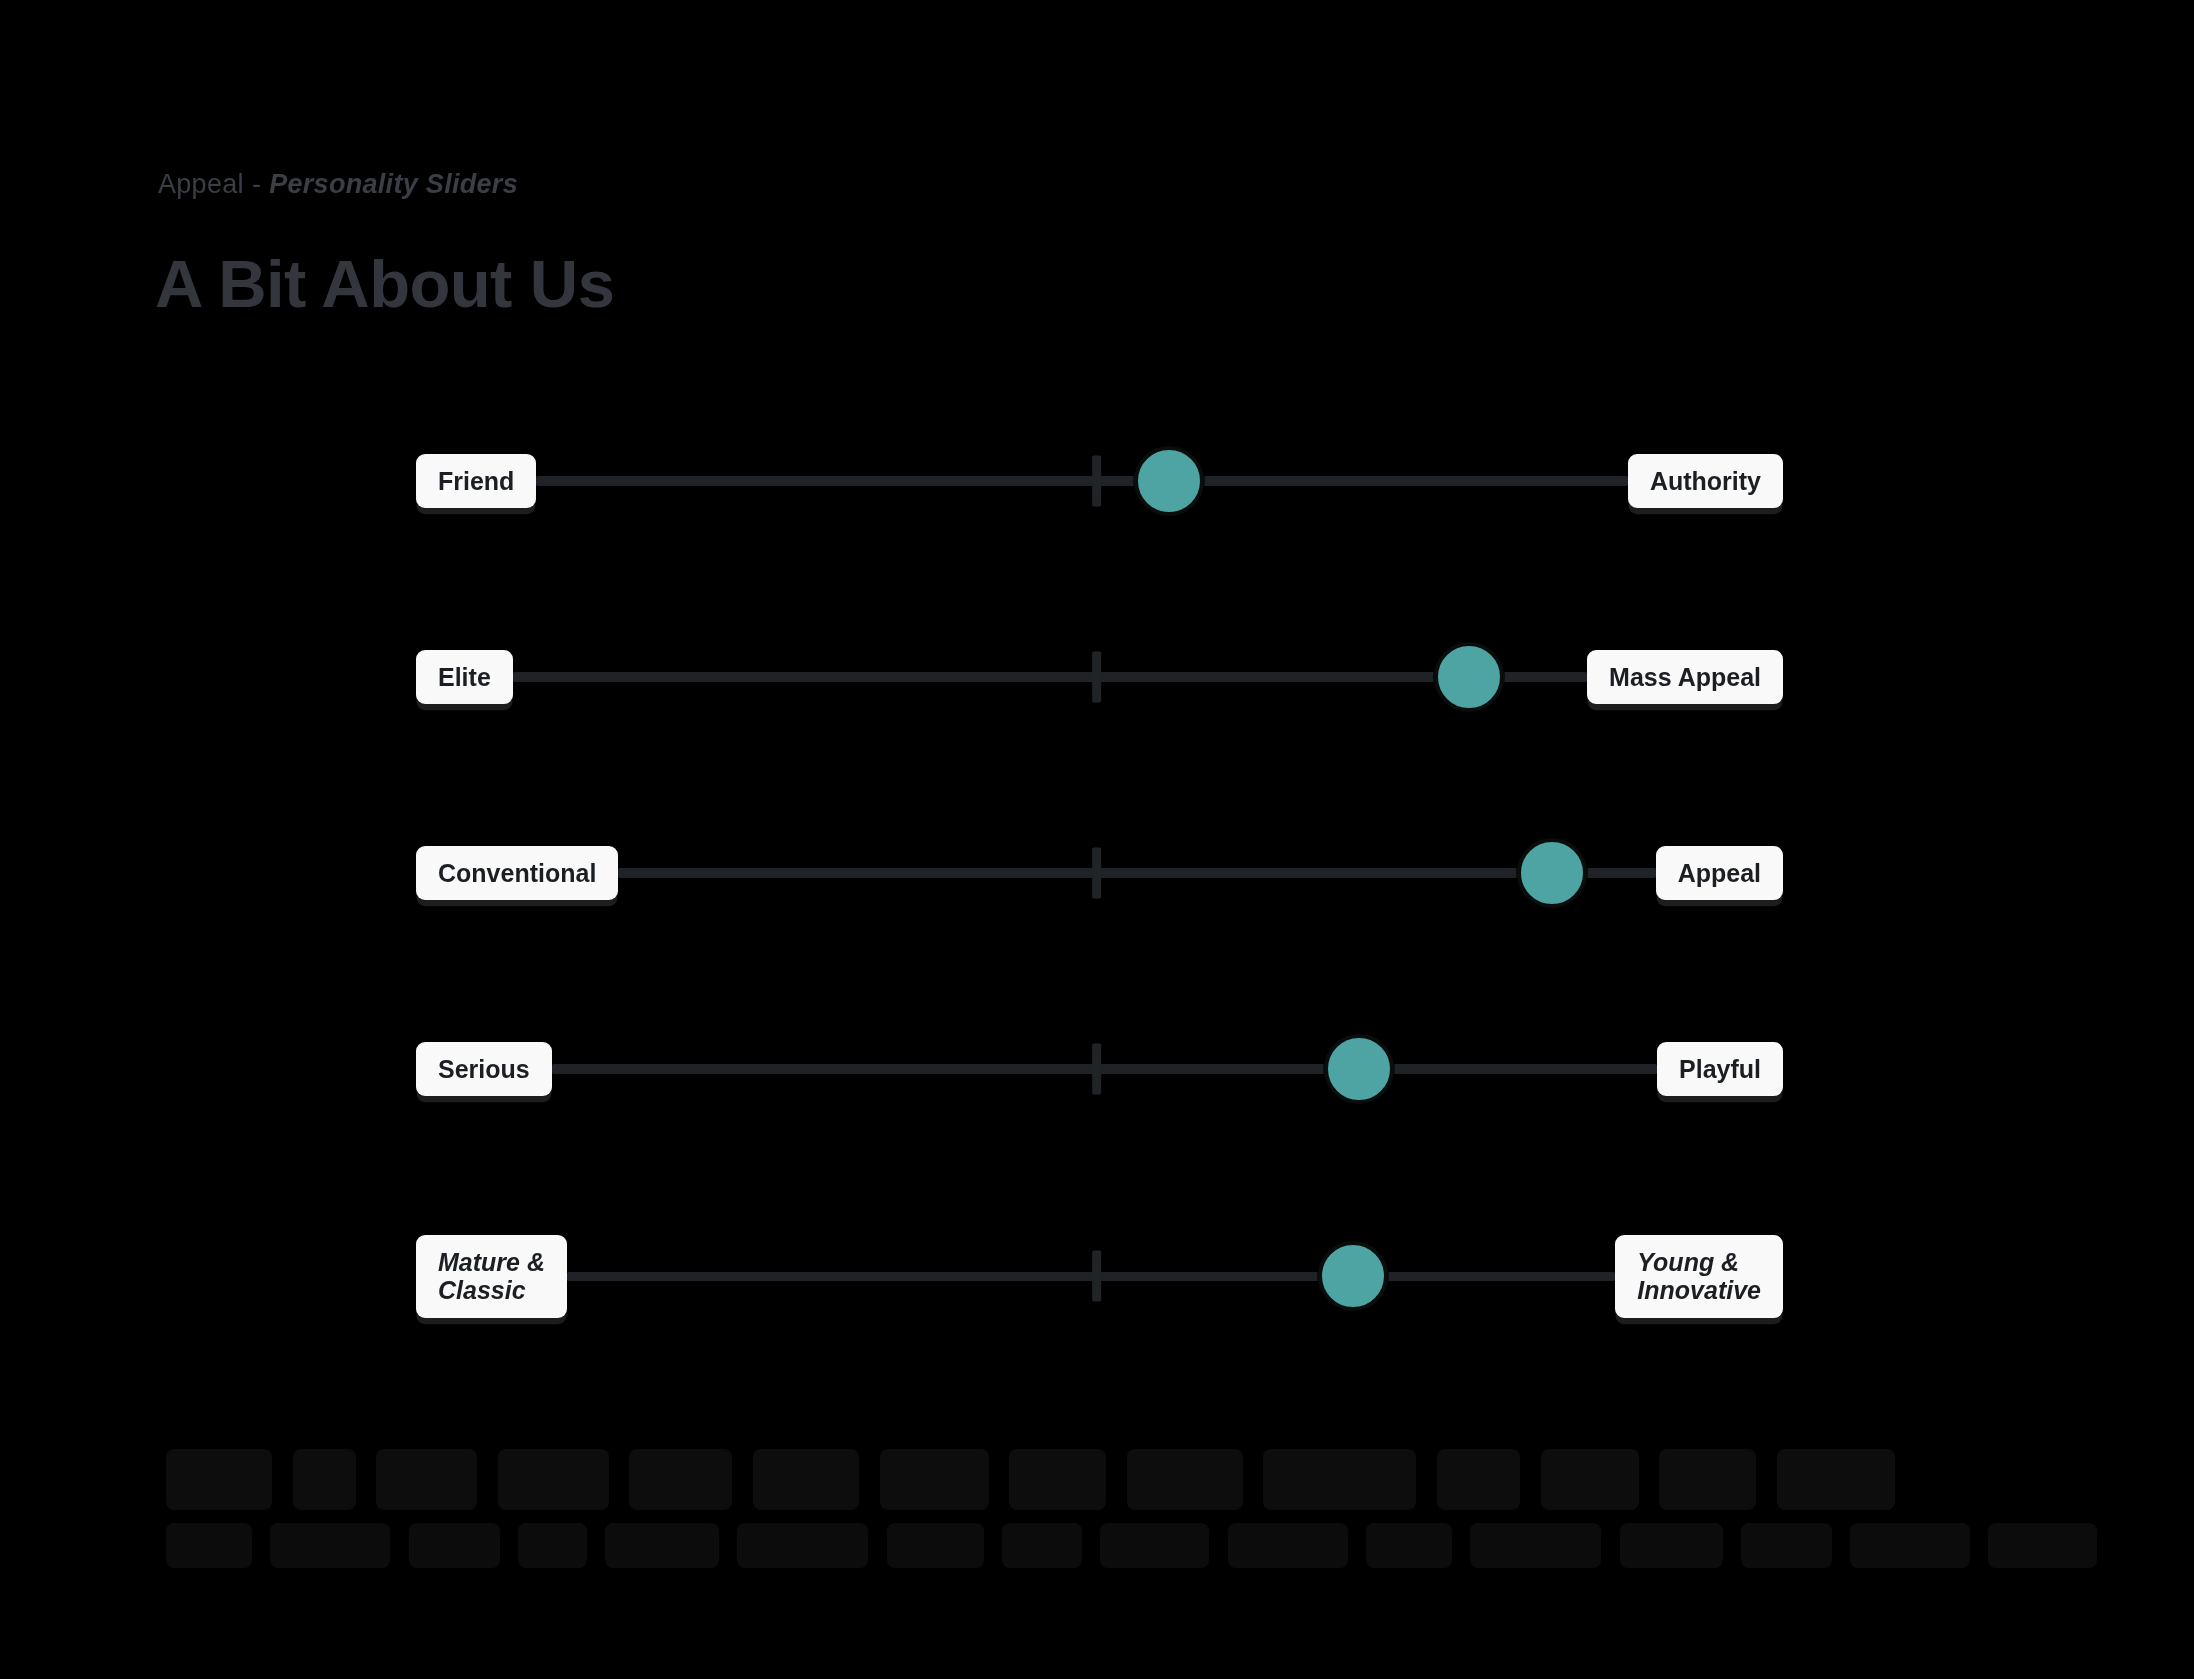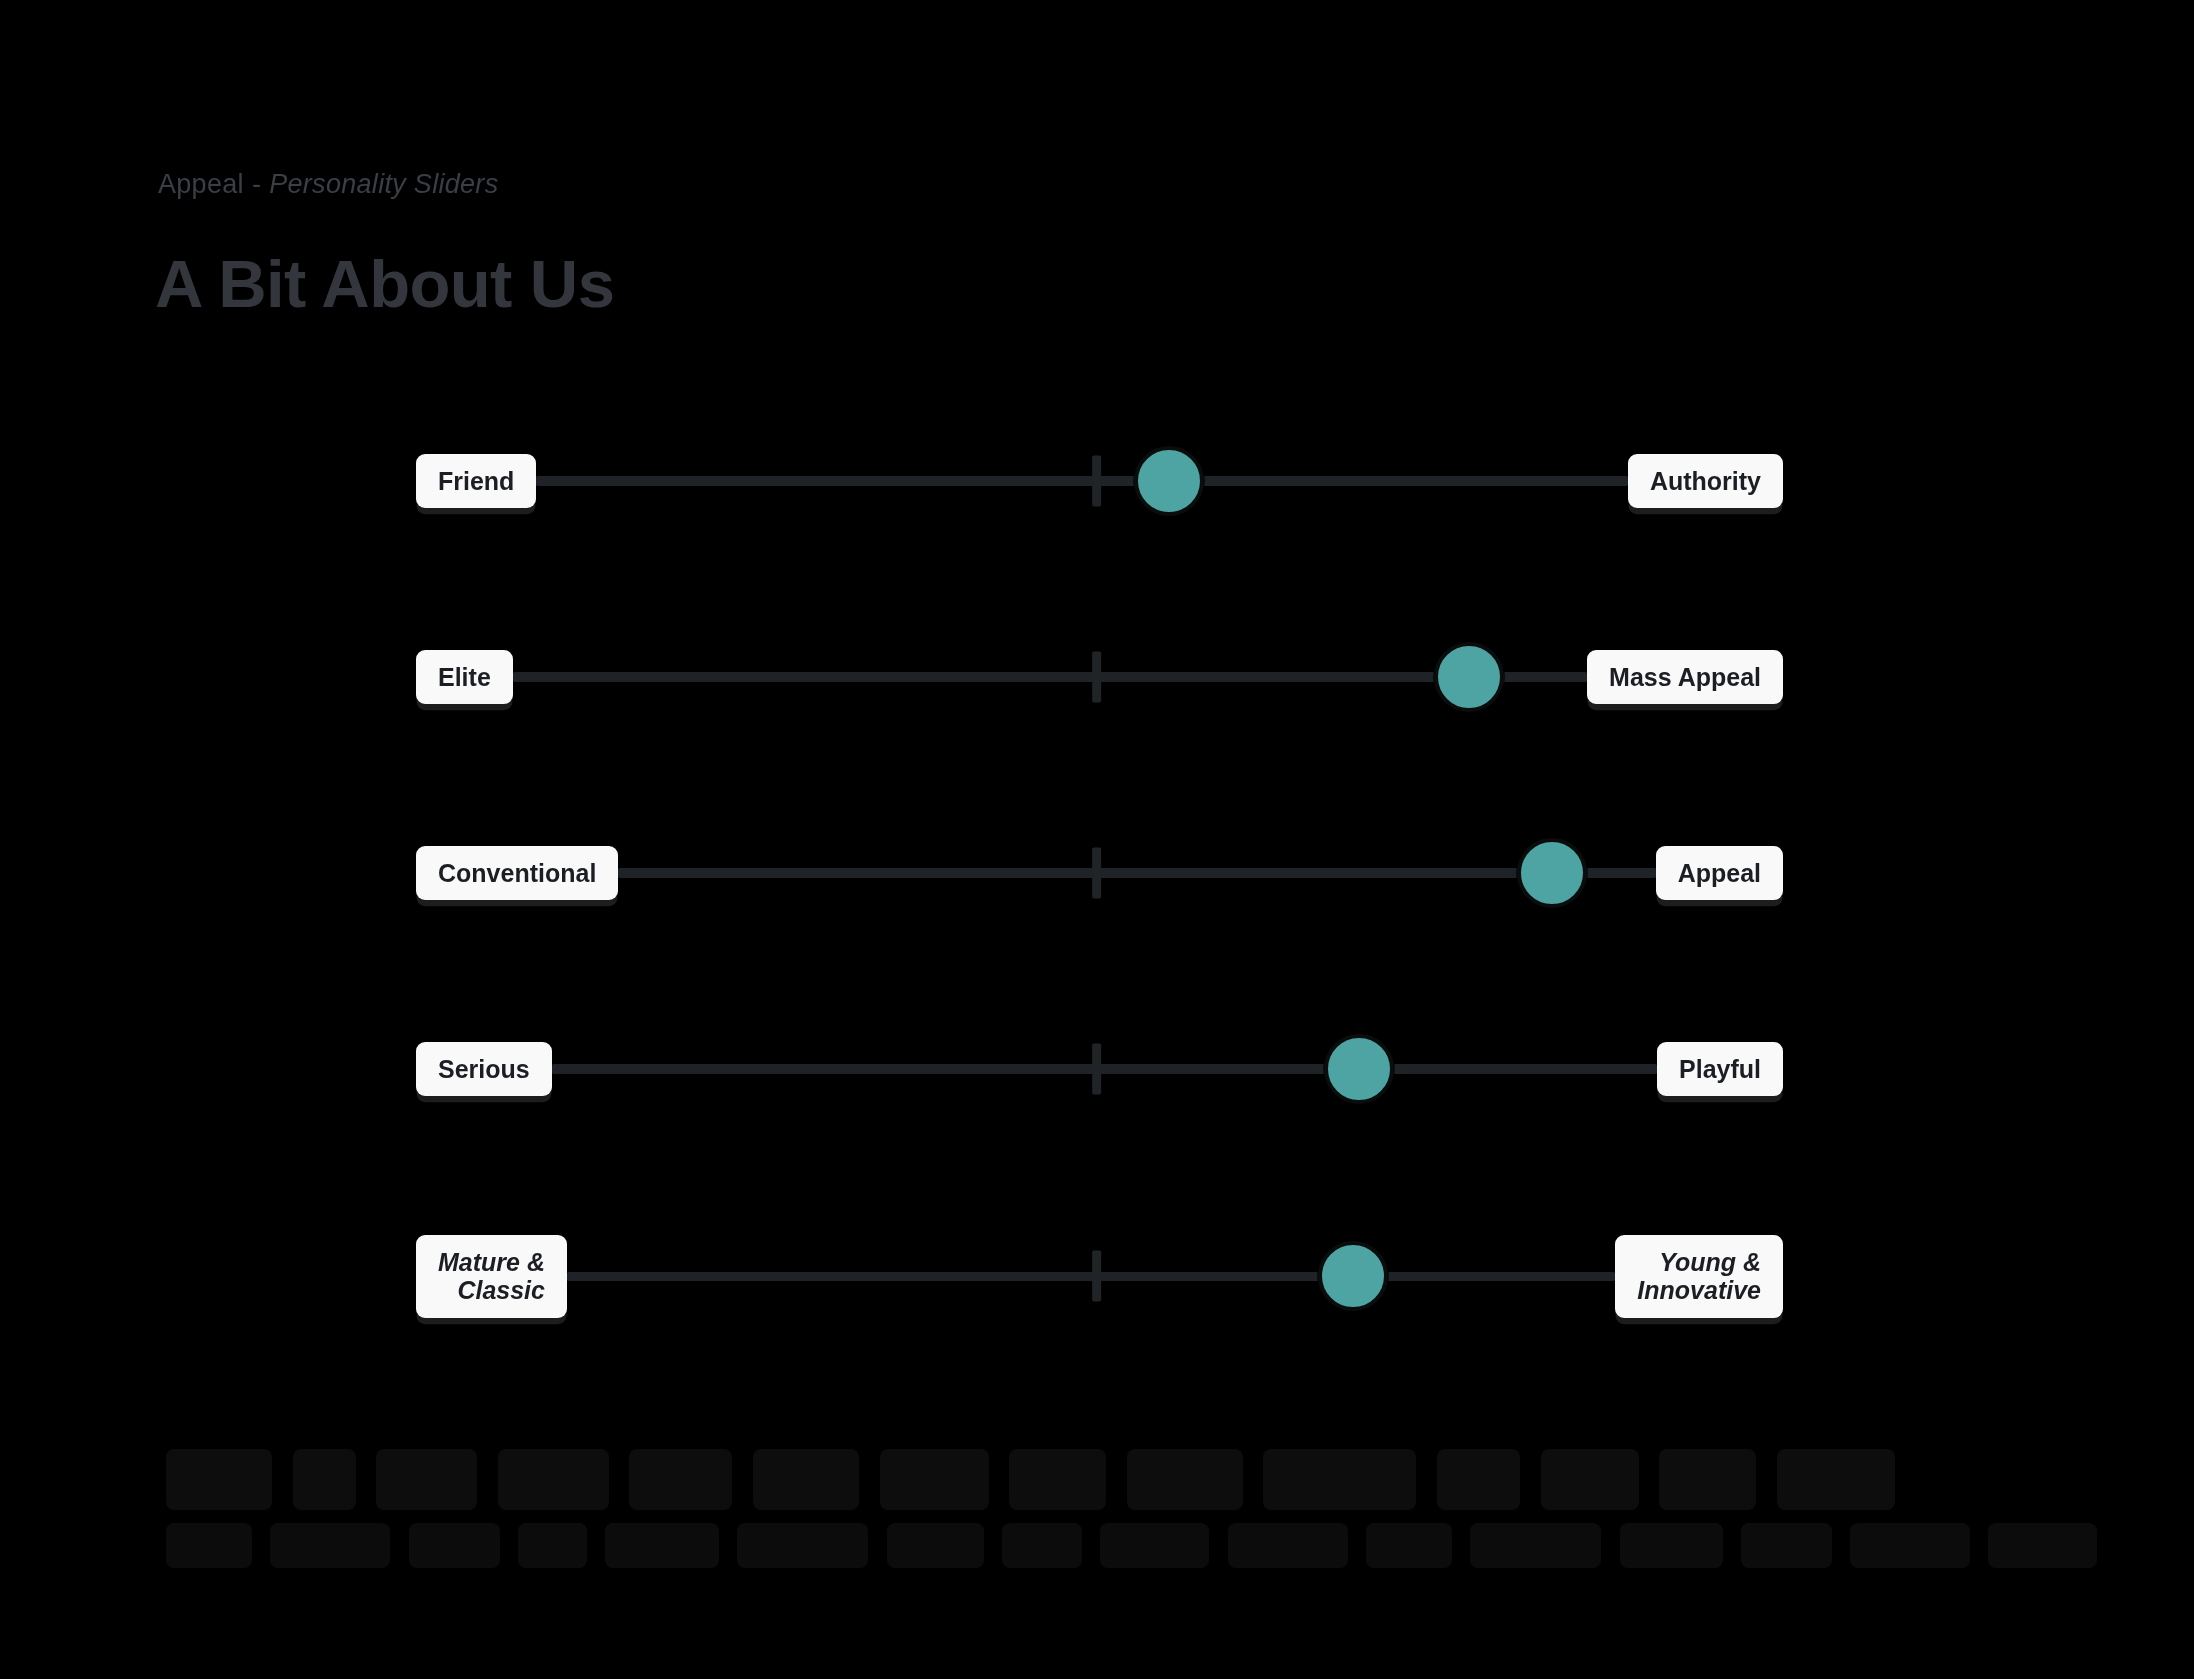--- a/index.html
+++ b/index.html
@@ -21,21 +21,21 @@
     position: absolute;
     left: 158px;
     top: 168px;
     font-size: 27px;
     line-height: 1.25;
     color: #3a3e45;
     letter-spacing: 0.3px;
     white-space: nowrap;
   }
   .kicker .sep { margin: 0 8px; }
-  .kicker .emph { font-style: italic; }
+  .kicker .emph { font-style: italic; font-weight: bold; }
 
   .slide-title {
     position: absolute;
     left: 155px;
     top: 250px;
     font-size: 67px;
     font-weight: 700;
     line-height: 1.0;
     color: #33363c;
     letter-spacing: -0.6px;
@@ -58,21 +58,21 @@
   .slider-row.tall { margin-top: 11.4px; font-style: italic; }
 
   .pill {
     position: relative;
     z-index: 3;
     background: #f9f9f9;
     color: #1b1e22;
     font-weight: 700;
     font-size: 25px;
     line-height: 1.15;
-    text-align: right;
+    text-align: left;
     padding: 13px 22px;
     border-radius: 9.1px;
     box-shadow: 0 6.9px 0 -0.6px #1d1d1d;
     white-space: nowrap;
   }
 
   .track {
     position: relative;
     z-index: 1;
     flex: 1;

